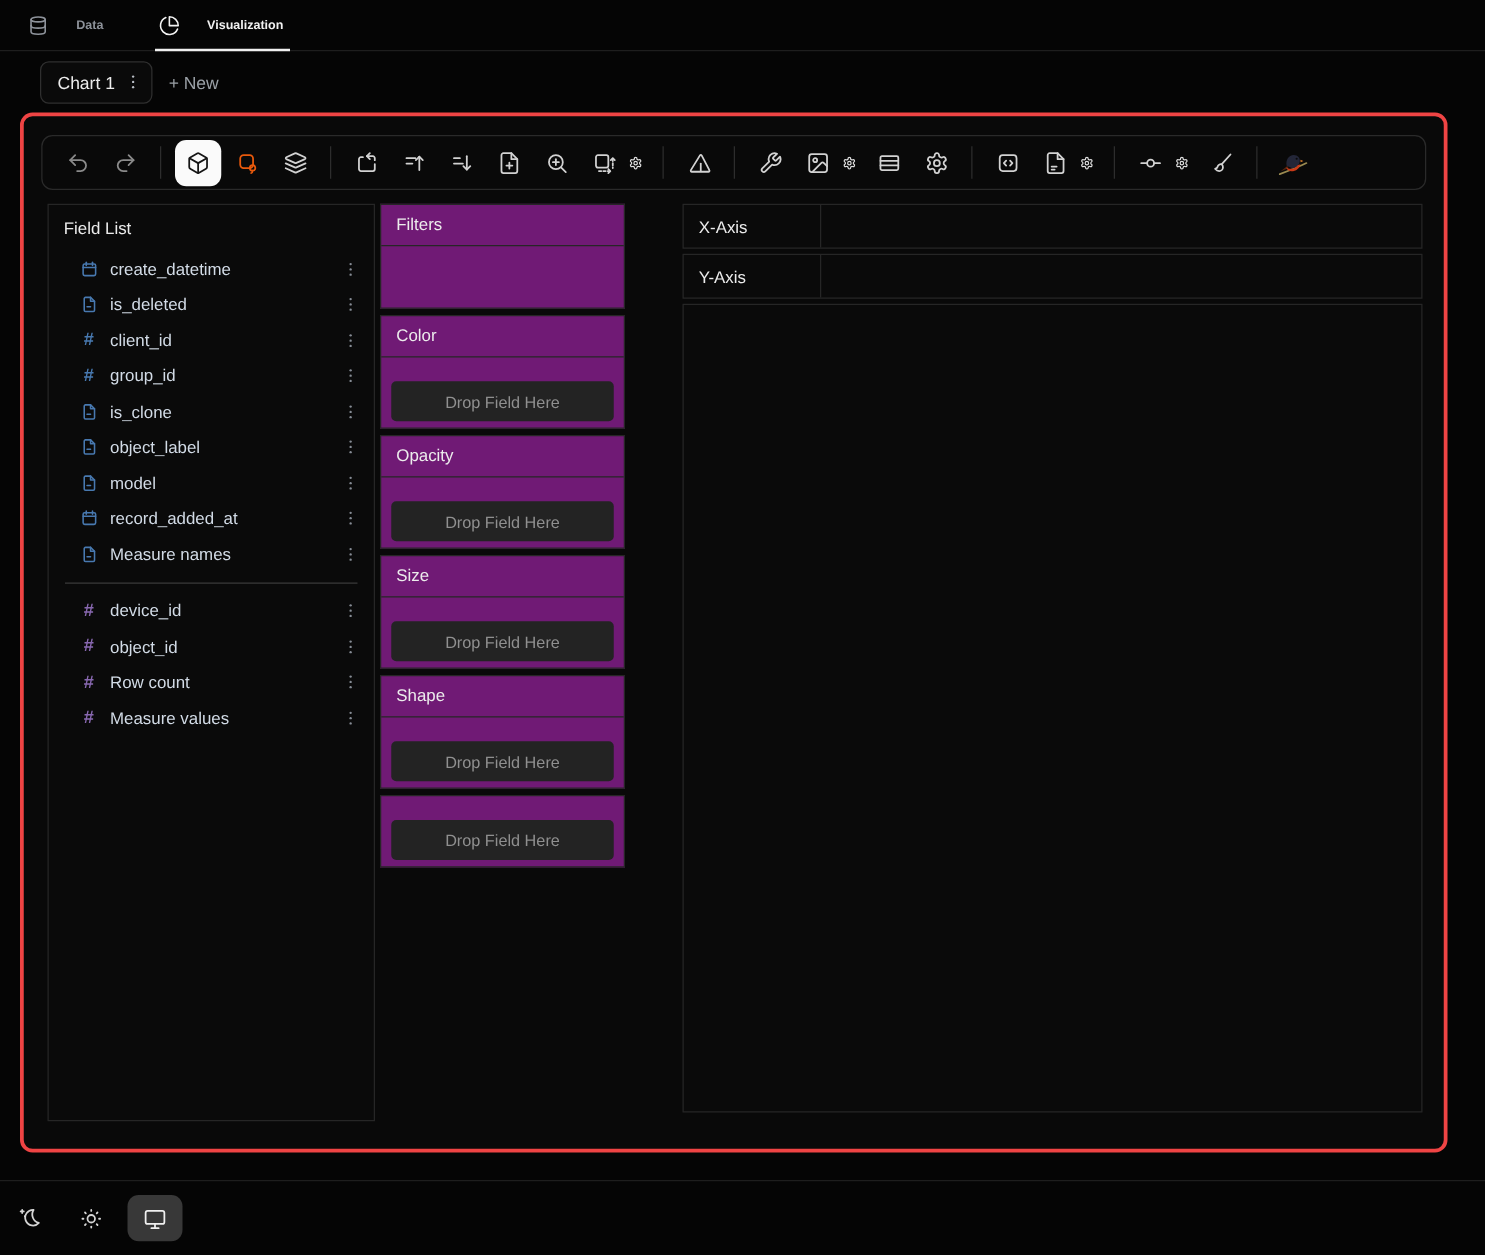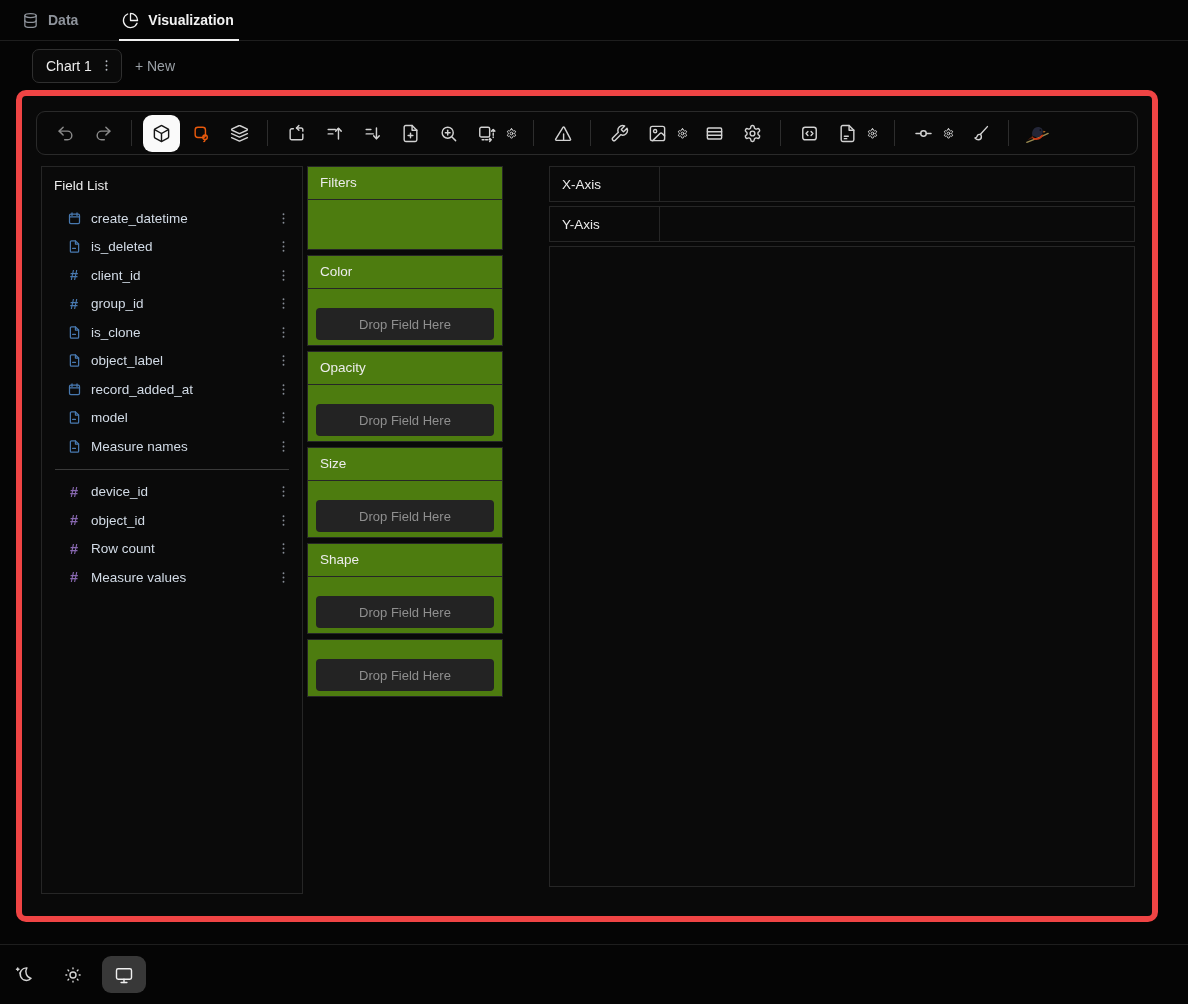--- a/index.html
+++ b/index.html
@@ -9,32 +9,32 @@
     font-family:"Liberation Sans", sans-serif;
     color:#e6e6e6;
     position:relative;
     overflow:hidden;
     -webkit-font-smoothing:antialiased;
   }
   svg { display:block; }
 
   
   .tabbar { height:41px; border-bottom:1px solid #1e1e1e; display:flex; align-items:center; padding-left:22px; gap:44px; }
-  .tab { display:flex; align-items:center; gap:9px; font-size:14px; font-weight:700; color:#8e939b; height:100%; position:relative; cursor:pointer; }
+  .tab { display:flex; align-items:center; gap:22px; font-size:10px; font-weight:700; color:#8e939b; height:100%; position:relative; cursor:pointer; }
   .tab.active { color:#f2f2f2; }
   .tab.active::after { content:""; position:absolute; left:-3px; right:-5px; bottom:-1px; height:2px; background:#f0f0f0; }
 
   
   .charttabs { height:49px; display:flex; align-items:center; padding-left:16px; gap:13px;margin-left:16px; }
   .chart-tab { display:flex; align-items:center; gap:7px; border:1px solid #2f2f2f; border-radius:7px; padding:8px 7px 8px 13px; font-size:14px; color:#ececec; background:#0a0a0a; cursor:pointer; }
   .chart-tab .kebab-ic { color:#b9bec6; }
   .new-btn { color:#9aa0a6; font-size:14px; cursor:pointer; }
 
   
-  .main { position:absolute; left:16px; top:90px; width:1142px; height:832px; border:6px solid #ef4444; border-radius:10px; background:#090909; display:flex; flex-direction:column; }
+  .main { position:absolute; left:16px; top:90px; width:1142px; height:832px; border:3px solid #ef4444; border-radius:10px; background:#090909; display:flex; flex-direction:column; }
 
   
   .toolbar { margin:15px 14px 0; height:44px; flex:none; border:1px solid #2a2a2a; border-radius:9px; display:flex; align-items:center; padding:0 11px; gap:4px; }
   .tb-btn { width:34px; height:34px; flex:none; display:flex; align-items:center; justify-content:center; border-radius:7px; color:#d2d2d2; cursor:pointer; }
   .tb-btn.disabled { color:#8a8a8a; }
   .tb-btn.active { background:#fafafa; color:#161616; width:37px; height:37px; border-radius:9px; }
   .tb-gear { width:15px; flex:none; display:flex; align-items:center; justify-content:center; color:#dedede; margin:0 3px 0 -3px; cursor:pointer; }
   .tb-divider { width:1px; height:26px; flex:none; background:#2d2d2d; margin:0 7px; }
 
   
@@ -47,21 +47,21 @@
   .field-icon { width:16px; flex:none; display:flex; justify-content:center; }
   .c-blue { color:#4879b0; }
   .c-purple { color:#8868b0; }
   .hash { font-weight:700; font-size:14.5px; line-height:1; }
   .field-label { flex:1; white-space:nowrap; overflow:hidden; }
   .kebab-btn { color:#868c95; display:flex; cursor:pointer; }
   .fields-divider { border-top:1px solid #3a3a3a; margin:8px 13px; }
 
   
   .enc-panel { width:196px; flex:none; display:flex; flex-direction:column; gap:5px; }
-  .card { border:1px solid #262626; background:#4d7c0f; flex:none; }
+  .card { border:1px solid #262626; background:#701a75; flex:none; }
   .card-header { padding:8px 12px 9px; font-size:13.5px; color:#ececec; border-bottom:1px solid #262626; }
   .card-body { padding:7px 8px 5px; }
   .filters-body { height:49px; padding:0; }
   .dropzone { height:32px; background:#232323; border-radius:4px; display:flex; align-items:center; justify-content:center; font-size:13px; color:#8f8f8f;margin-top:12px; }
 
   
   .viz-panel { flex:1; display:flex; flex-direction:column; gap:4px; min-width:0;padding-left:42px; }
   .axis-row { height:36px; flex:none; border:1px solid #262626; display:flex; align-items:stretch; background:#0a0a0a; }
   .axis-label { width:110px; flex:none; border-right:1px solid #262626; display:flex; align-items:center; padding-left:12px; font-size:13.5px; color:#ececec; }
   .axis-drop { flex:1; }
@@ -450,46 +450,46 @@
                   <circle cx="12" cy="5.2" r="1.5"></circle>
                   <circle cx="12" cy="12" r="1.5"></circle>
                   <circle cx="12" cy="18.8" r="1.5"></circle>
                 </g>
               </svg>
             </span>
   </div>
           <div class="field-row">
     <span class="field-icon c-blue">
               <svg viewBox="0 0 24 24" width="15" height="15" fill="none" stroke="currentColor" stroke-width="2" stroke-linecap="round" stroke-linejoin="round">
+                <path d="M13.5 3H7a1.6 1.6 0 0 0-1.6 1.6v14.8A1.6 1.6 0 0 0 7 21h10a1.6 1.6 0 0 0 1.6-1.6V8z"></path>
+                <path d="M13.5 3v5h5"></path>
+                <path d="M9 15h4.5"></path>
+              </svg>
+            </span>
+    <span class="field-label">model</span>
+    <span class="kebab-btn">
+              <svg viewBox="0 0 24 24" width="15" height="15" fill="none" stroke="currentColor" stroke-width="1.8" stroke-linecap="round" stroke-linejoin="round">
+                <g fill="currentColor" stroke="none">
+                  <circle cx="12" cy="5.2" r="1.5"></circle>
+                  <circle cx="12" cy="12" r="1.5"></circle>
+                  <circle cx="12" cy="18.8" r="1.5"></circle>
+                </g>
+              </svg>
+            </span>
+  </div>
+          <div class="field-row">
+    <span class="field-icon c-blue">
+              <svg viewBox="0 0 24 24" width="15" height="15" fill="none" stroke="currentColor" stroke-width="2" stroke-linecap="round" stroke-linejoin="round">
                 <rect x="4" y="5" width="16" height="15" rx="2"></rect>
                 <path d="M8 3v4"></path>
                 <path d="M16 3v4"></path>
                 <path d="M4 9.5h16"></path>
               </svg>
             </span>
     <span class="field-label">record_added_at</span>
-    <span class="kebab-btn">
-              <svg viewBox="0 0 24 24" width="15" height="15" fill="none" stroke="currentColor" stroke-width="1.8" stroke-linecap="round" stroke-linejoin="round">
-                <g fill="currentColor" stroke="none">
-                  <circle cx="12" cy="5.2" r="1.5"></circle>
-                  <circle cx="12" cy="12" r="1.5"></circle>
-                  <circle cx="12" cy="18.8" r="1.5"></circle>
-                </g>
-              </svg>
-            </span>
-  </div>
-          <div class="field-row">
-    <span class="field-icon c-blue">
-              <svg viewBox="0 0 24 24" width="15" height="15" fill="none" stroke="currentColor" stroke-width="2" stroke-linecap="round" stroke-linejoin="round">
-                <path d="M13.5 3H7a1.6 1.6 0 0 0-1.6 1.6v14.8A1.6 1.6 0 0 0 7 21h10a1.6 1.6 0 0 0 1.6-1.6V8z"></path>
-                <path d="M13.5 3v5h5"></path>
-                <path d="M9 15h4.5"></path>
-              </svg>
-            </span>
-    <span class="field-label">model</span>
     <span class="kebab-btn">
               <svg viewBox="0 0 24 24" width="15" height="15" fill="none" stroke="currentColor" stroke-width="1.8" stroke-linecap="round" stroke-linejoin="round">
                 <g fill="currentColor" stroke="none">
                   <circle cx="12" cy="5.2" r="1.5"></circle>
                   <circle cx="12" cy="12" r="1.5"></circle>
                   <circle cx="12" cy="18.8" r="1.5"></circle>
                 </g>
               </svg>
             </span>
   </div>

